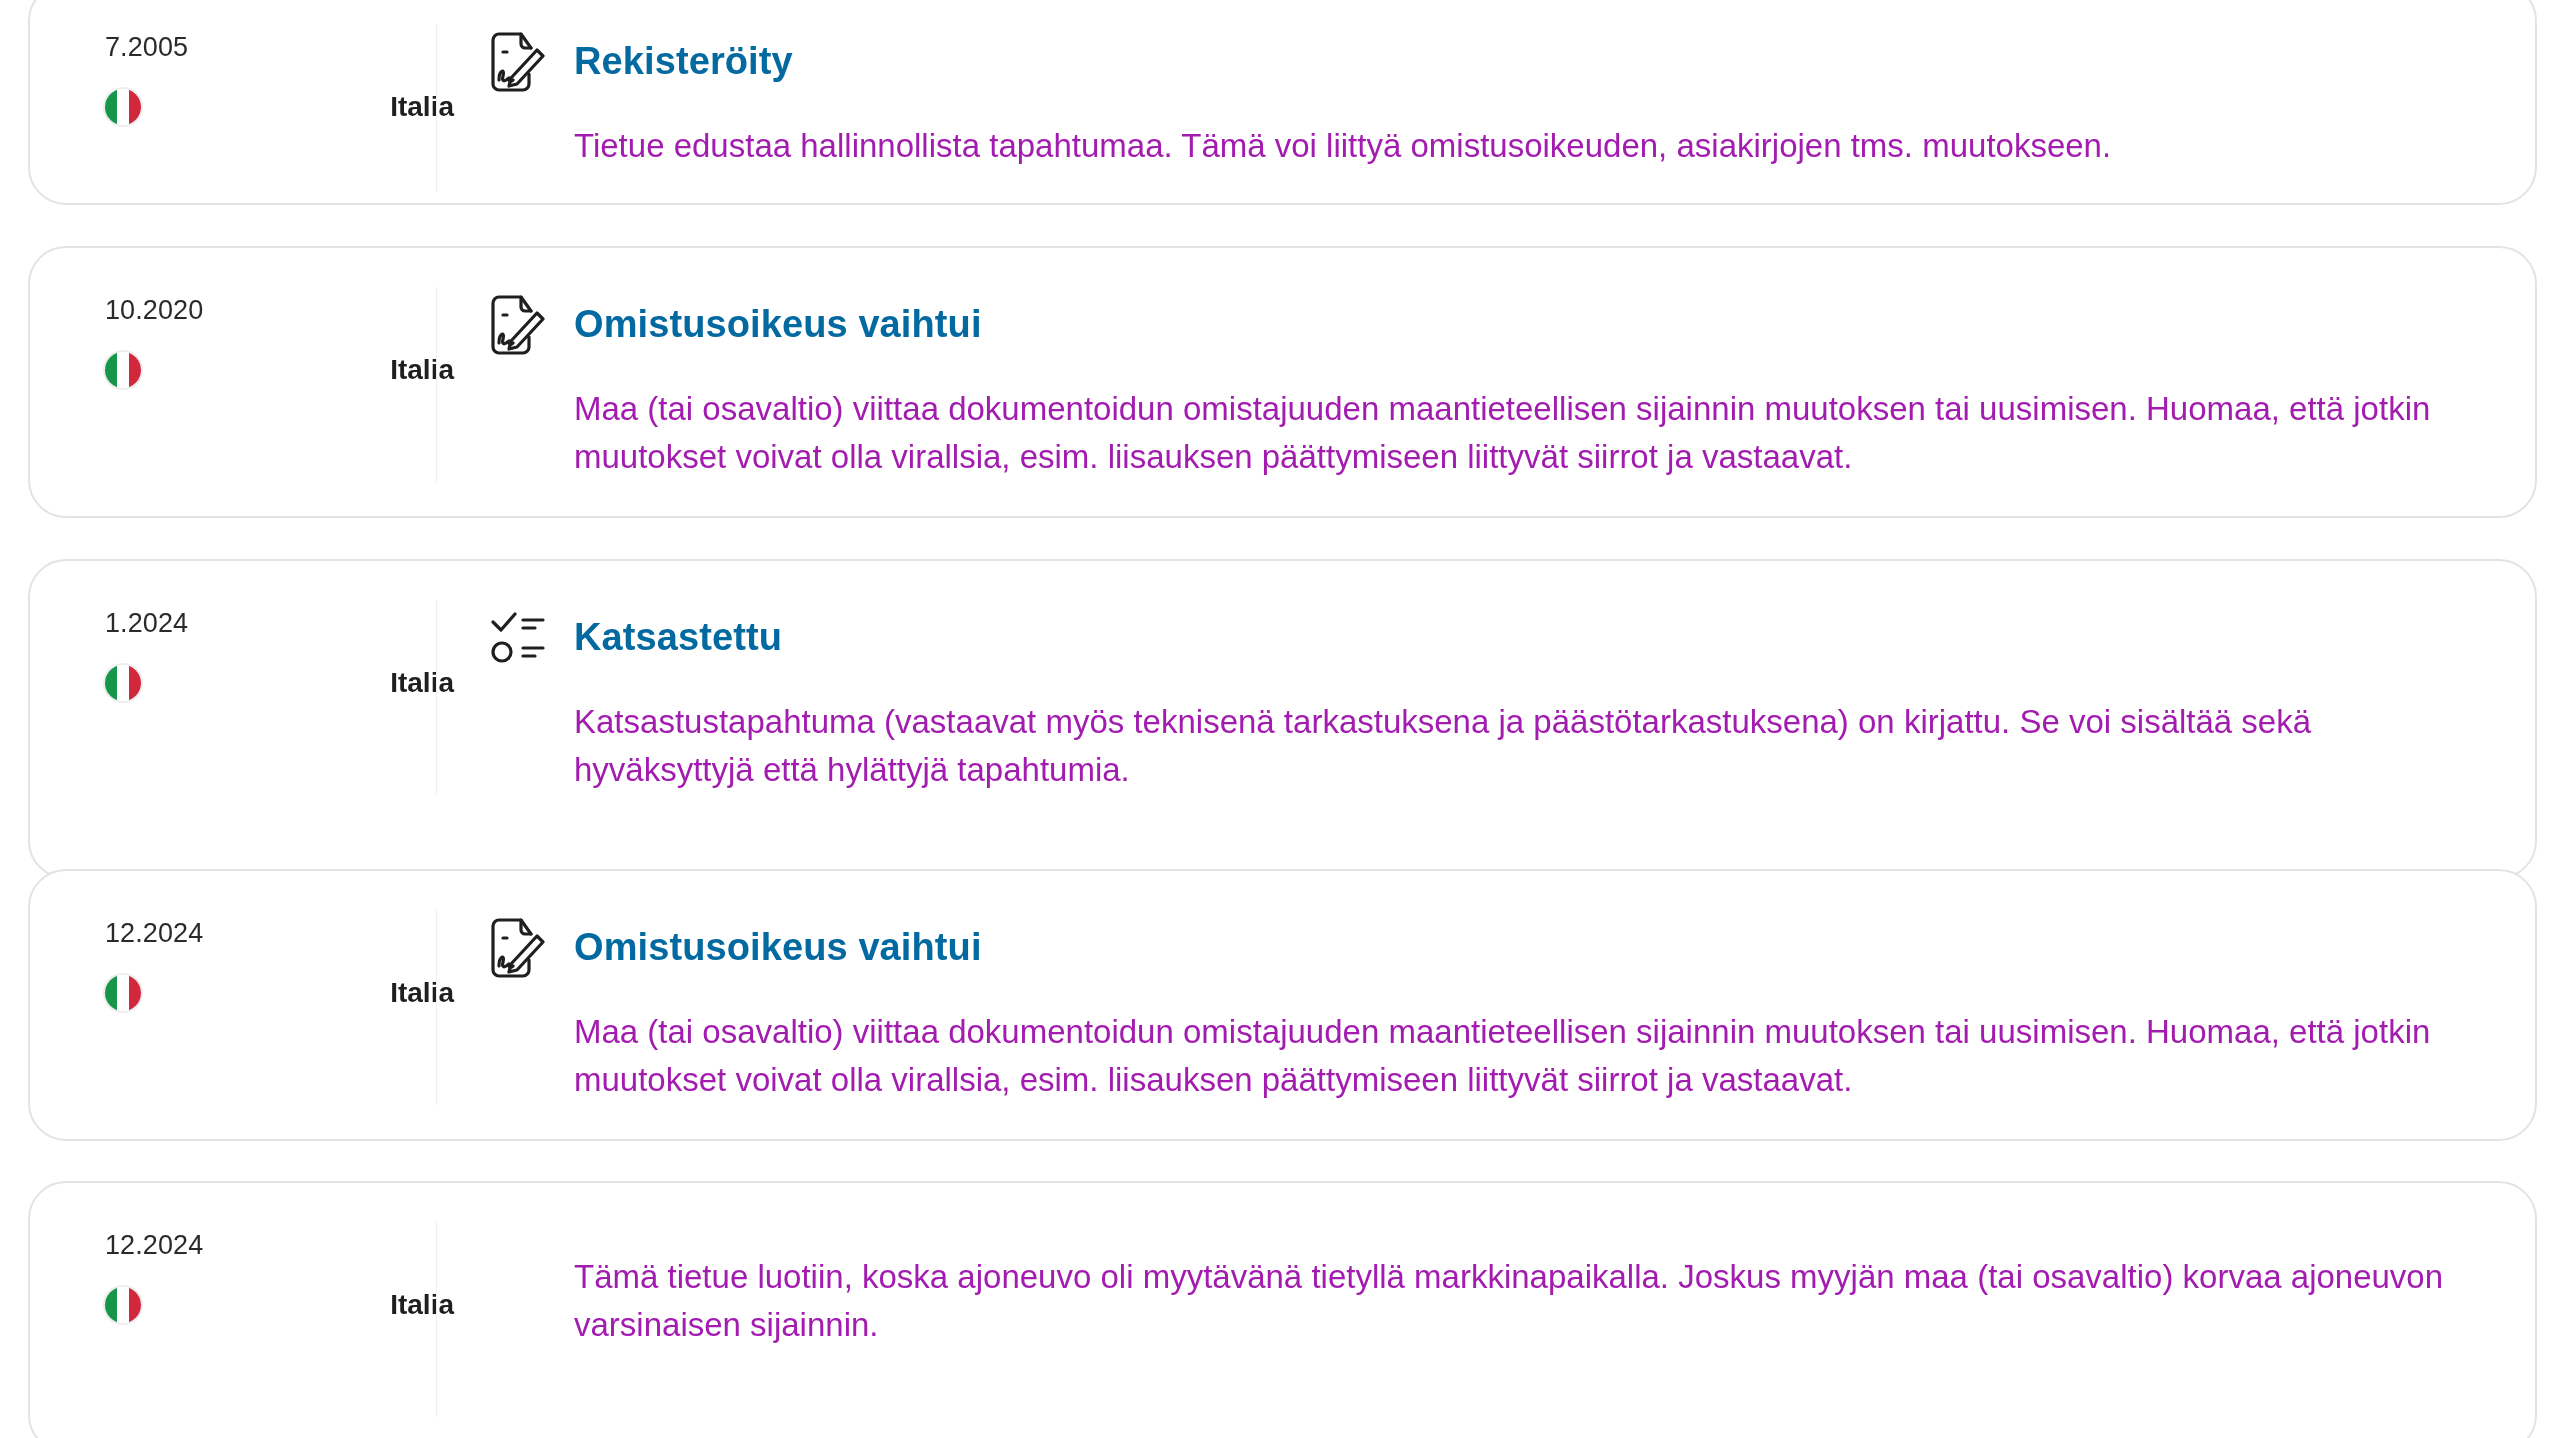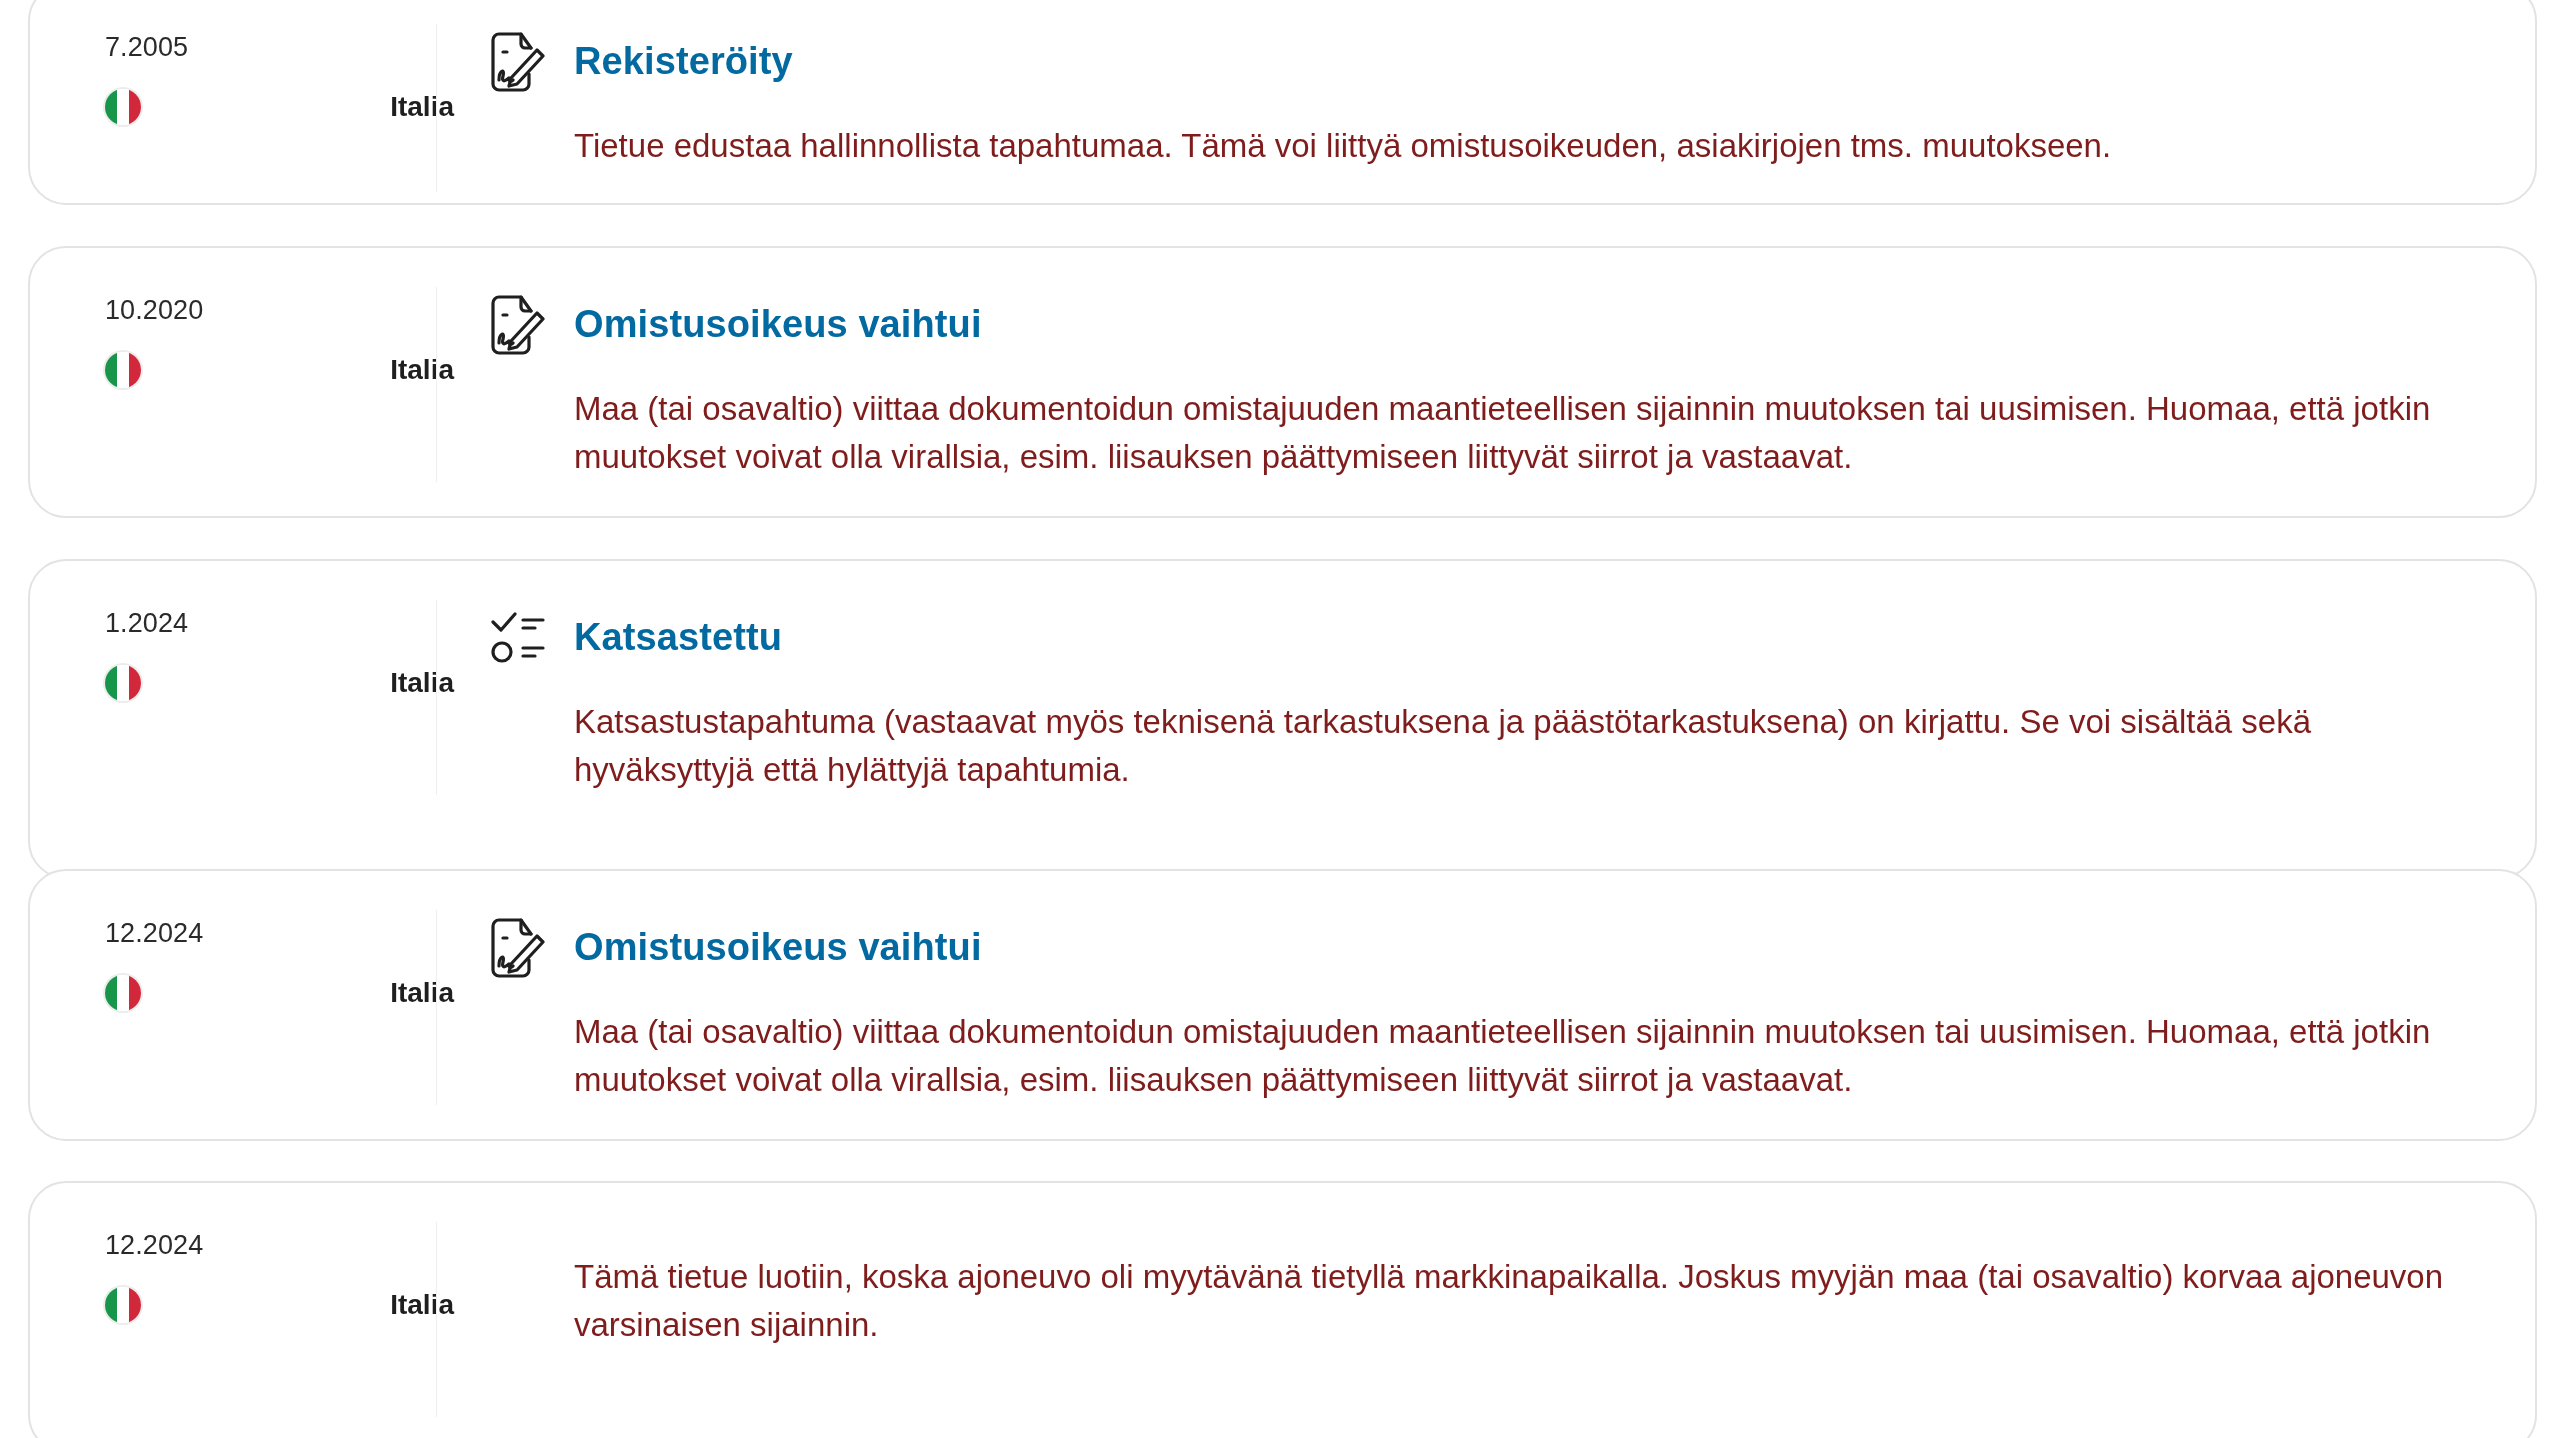--- a/index.html
+++ b/index.html
@@ -95,21 +95,21 @@
       font-size: 38px;
       font-weight: 700;
       color: #0369a1;
       letter-spacing: 0.1px;
     }
     .desc {
       margin-left: 85px;
       margin-top: 27px;
       font-size: 33px;
       line-height: 48px;
-      color: #7f1d1d;
+      color: #a21caf;
       font-weight: 400;
     }
   </style>
 </head>
 <body>
 
 <div class="timeline">
 
   <div class="card" style="top:-17px;height:222px;">
     <div class="card-left">

